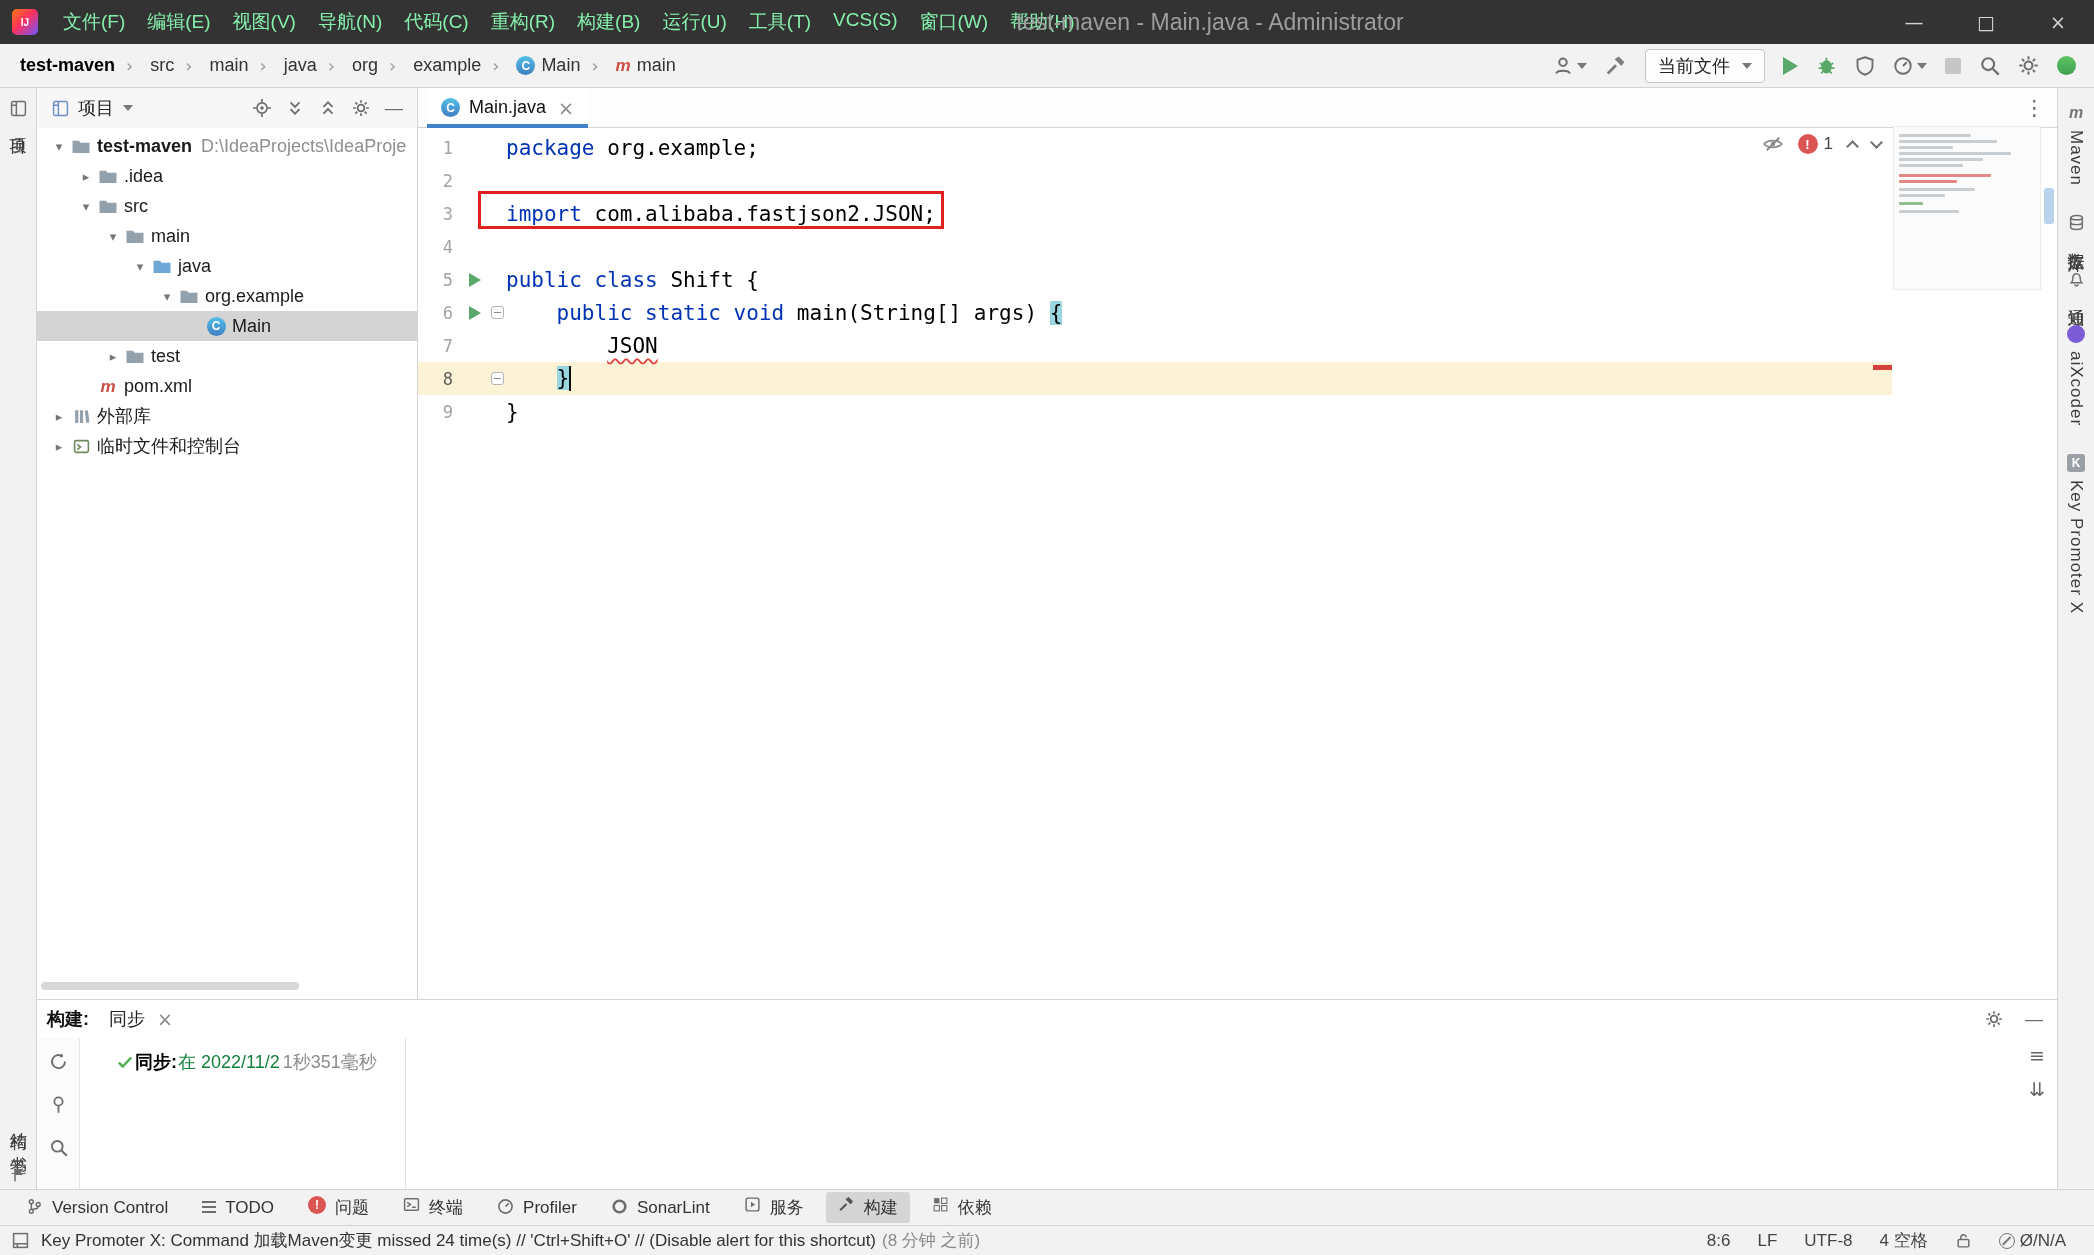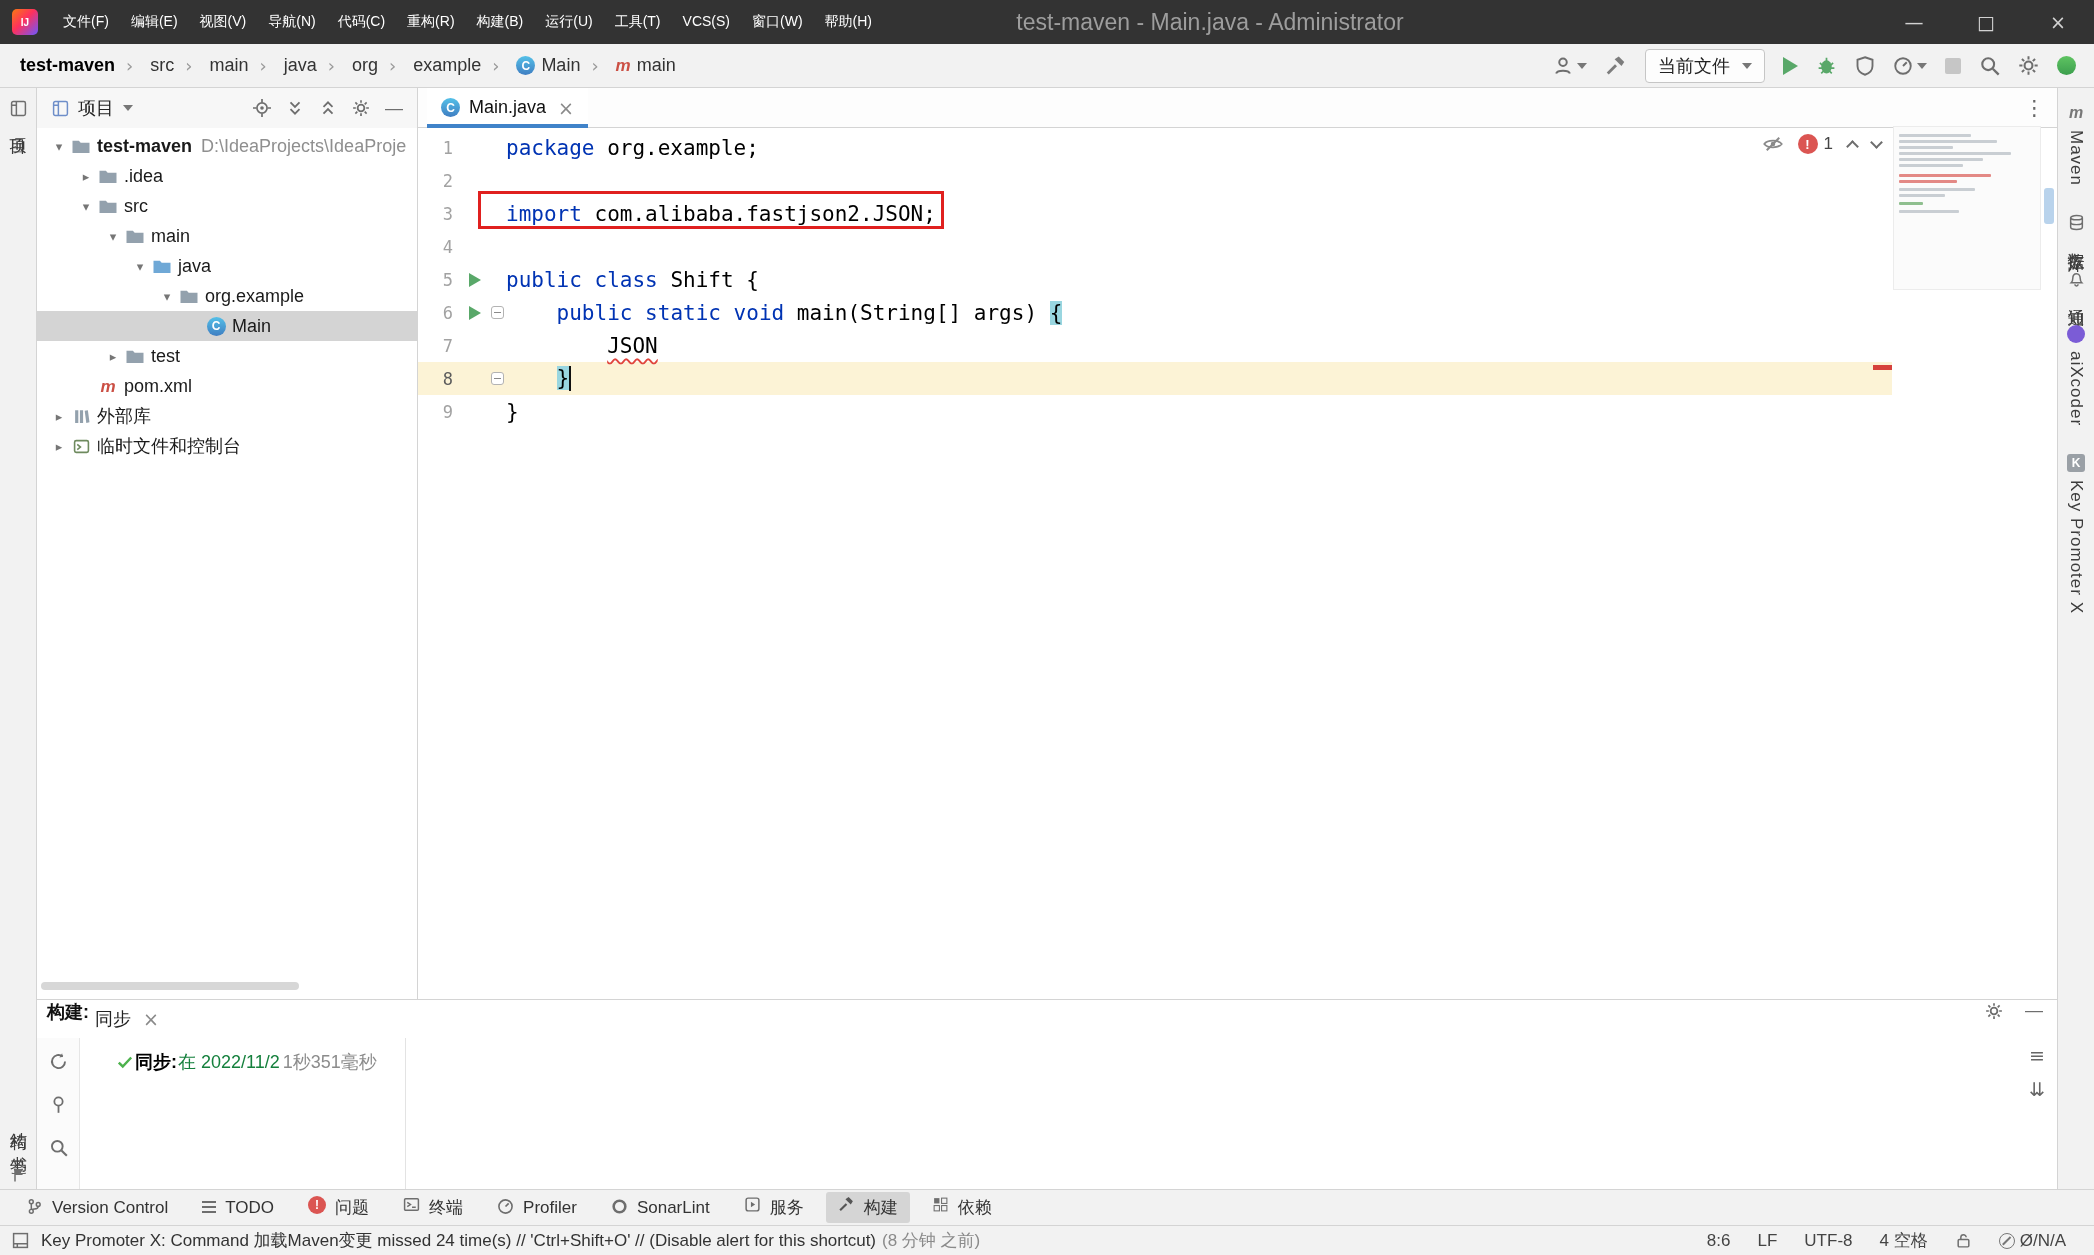--- a/index.html
+++ b/index.html
@@ -4,21 +4,21 @@
 <style>
   *{margin:0;padding:0;box-sizing:border-box}
   body{font-family:"Liberation Sans",sans-serif;background:#e8e8e8}
   .app{position:relative;width:2094px;height:1255px;background:#fff;overflow:hidden;color:#222;font-size:18px}
   .si{display:inline-block;vertical-align:middle}
 
   
   .titlebar{position:absolute;left:0;top:0;width:2094px;height:44px;background:#333333;display:flex;align-items:center;z-index:30}
   .logo{width:26px;height:26px;margin:0 14px 0 12px;border-radius:5px;background:linear-gradient(135deg,#f97a12,#fe315d 45%,#6b57ff);display:flex;align-items:center;justify-content:center;color:#fff;font-size:10px;font-weight:bold}
   .menus{display:flex}
-  .menu{padding:4px 11px;font-size:14px;color:#ffffff;cursor:default}
+  .menu{padding:4px 11px;font-size:19px;color:#86efac;cursor:default}
   .wtitle{position:absolute;left:940px;width:540px;top:0;height:44px;line-height:44px;font-size:23px;color:#9d9d9d;text-align:center;white-space:nowrap}
   .wbtns{position:absolute;right:0;top:0;height:44px;display:flex}
   .wbtn{width:72px;height:44px;display:flex;align-items:center;justify-content:center;font-size:19px;color:#d2d2d2;font-family:"DejaVu Sans",sans-serif}
 
   
   .navbar{position:absolute;left:0;top:44px;width:2094px;height:44px;background:#f2f2f2;border-bottom:1px solid #d4d4d4;display:flex;align-items:center;padding:0 14px 0 20px;z-index:20}
   .crumbs{display:flex;align-items:center;font-size:18px;color:#333;white-space:nowrap}
   .crumb{display:flex;align-items:center;gap:6px}
   .crumb+.crumb::before{content:"›";color:#9a9a9a;margin:0 11px;font-family:"DejaVu Sans",sans-serif}
   .crumb.first .clabel{font-weight:bold;color:#000}
@@ -87,21 +87,21 @@
   .chd{width:9px;height:9px;border-left:2px solid #6d6d6d;border-top:2px solid #6d6d6d;transform:rotate(225deg);margin-bottom:4px}
   .mmap{position:absolute;top:38px;right:16px;width:148px;height:164px;background:#fbfbfb;border:1px solid #ececec;z-index:5}
   .mb{position:absolute;left:5px;height:3px;background:#c9ced3;border-radius:1px}
   .mb.red{background:#e38985}
   .mb.grn{background:#8fbf8f}
   .mthumb{position:absolute;top:100px;right:3px;width:10px;height:36px;background:#b9d3ec;border-radius:3px;z-index:6}
   .edash{position:absolute;top:277px;left:1455px;width:19px;height:5px;background:#d6413c;z-index:6}
 
   
   .bpanel{position:absolute;left:37px;top:999px;width:2020px;height:190px;background:#fff;border-top:1px solid #d4d4d4;z-index:8}
-  .bhead{height:38px;display:flex;align-items:flex-start;padding:0 14px 0 10px;}
+  .bhead{height:38px;display:flex;align-items:center;padding:0 14px 0 10px;gap:14px}
   .blabel{font-weight:bold;font-size:18px;color:#111}
   .btab{display:flex;align-items:center;gap:9px;font-size:18px;color:#222;height:38px;padding:0 6px}
   .bicons{margin-left:auto;display:flex;align-items:center;gap:22px}
   .btoolbar{position:absolute;left:0;top:38px;width:43px;bottom:0;border-right:1px solid #e6e6e6;display:flex;flex-direction:column;align-items:center;padding-top:14px;gap:24px;background:#fbfbfb}
   .bcontent{position:absolute;left:43px;top:38px;right:0;bottom:0;background:#fff}
   .bdiv{position:absolute;left:325px;top:0;bottom:0;width:1px;background:#e3e3e3}
   .srow{display:flex;align-items:center;gap:1px;padding:12px 0 0 36px;font-size:18px;white-space:nowrap}
   .sb{font-weight:bold;color:#000}
   .sm{color:#15803d}
   .sd{color:#8c8c8c;margin-left:2px}

